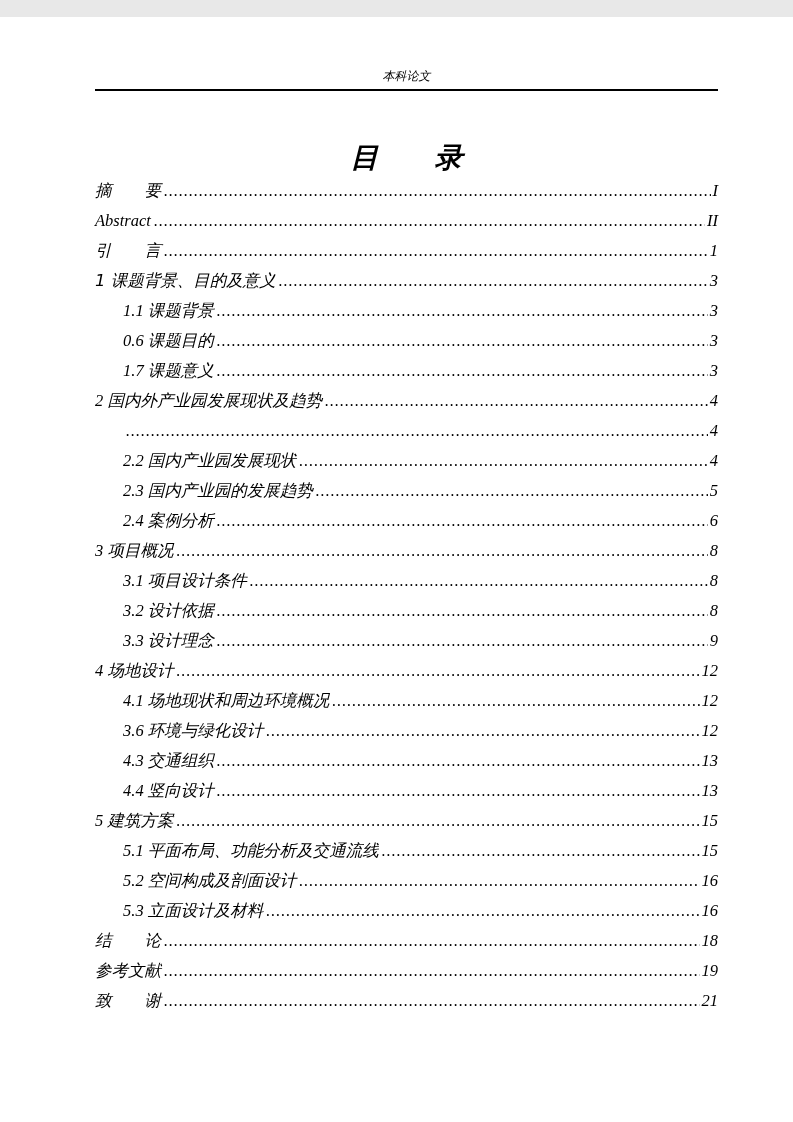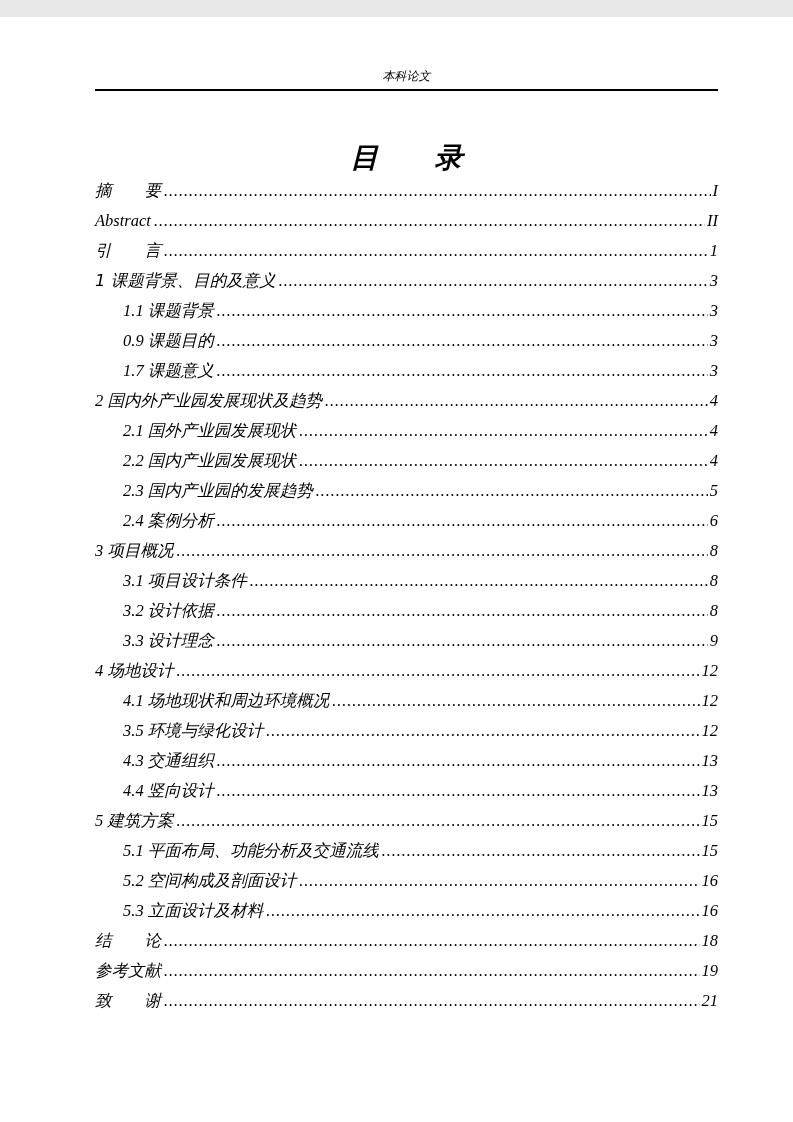--- a/index.html
+++ b/index.html
@@ -94,36 +94,35 @@
           <span class="toc-label">1 课题背景、目的及意义</span>
           <span class="toc-leader"></span>
           <span class="toc-page">3</span>
         </div>
         <div class="toc-row indent">
           <span class="toc-label">1.1 课题背景</span>
           <span class="toc-leader"></span>
           <span class="toc-page">3</span>
         </div>
         <div class="toc-row indent">
-          <span class="toc-label">0.9 课题目的</span>
+          <span class="toc-label">0.6 课题目的</span>
           <span class="toc-leader"></span>
           <span class="toc-page">3</span>
         </div>
         <div class="toc-row indent">
           <span class="toc-label">1.7 课题意义</span>
           <span class="toc-leader"></span>
           <span class="toc-page">3</span>
         </div>
         <div class="toc-row">
           <span class="toc-label">2 国内外产业园发展现状及趋势</span>
           <span class="toc-leader"></span>
           <span class="toc-page">4</span>
         </div>
         <div class="toc-row indent">
-          <span class="toc-label">2.1 国外产业园发展现状</span>
           <span class="toc-leader"></span>
           <span class="toc-page">4</span>
         </div>
         <div class="toc-row indent">
           <span class="toc-label">2.2 国内产业园发展现状</span>
           <span class="toc-leader"></span>
           <span class="toc-page">4</span>
         </div>
         <div class="toc-row indent">
           <span class="toc-label">2.3 国内产业园的发展趋势</span>
@@ -159,21 +158,21 @@
           <span class="toc-label">4 场地设计</span>
           <span class="toc-leader"></span>
           <span class="toc-page">12</span>
         </div>
         <div class="toc-row indent">
           <span class="toc-label">4.1 场地现状和周边环境概况</span>
           <span class="toc-leader"></span>
           <span class="toc-page">12</span>
         </div>
         <div class="toc-row indent">
-          <span class="toc-label">3.5 环境与绿化设计</span>
+          <span class="toc-label">3.6 环境与绿化设计</span>
           <span class="toc-leader"></span>
           <span class="toc-page">12</span>
         </div>
         <div class="toc-row indent">
           <span class="toc-label">4.3 交通组织</span>
           <span class="toc-leader"></span>
           <span class="toc-page">13</span>
         </div>
         <div class="toc-row indent">
           <span class="toc-label">4.4 竖向设计</span>

